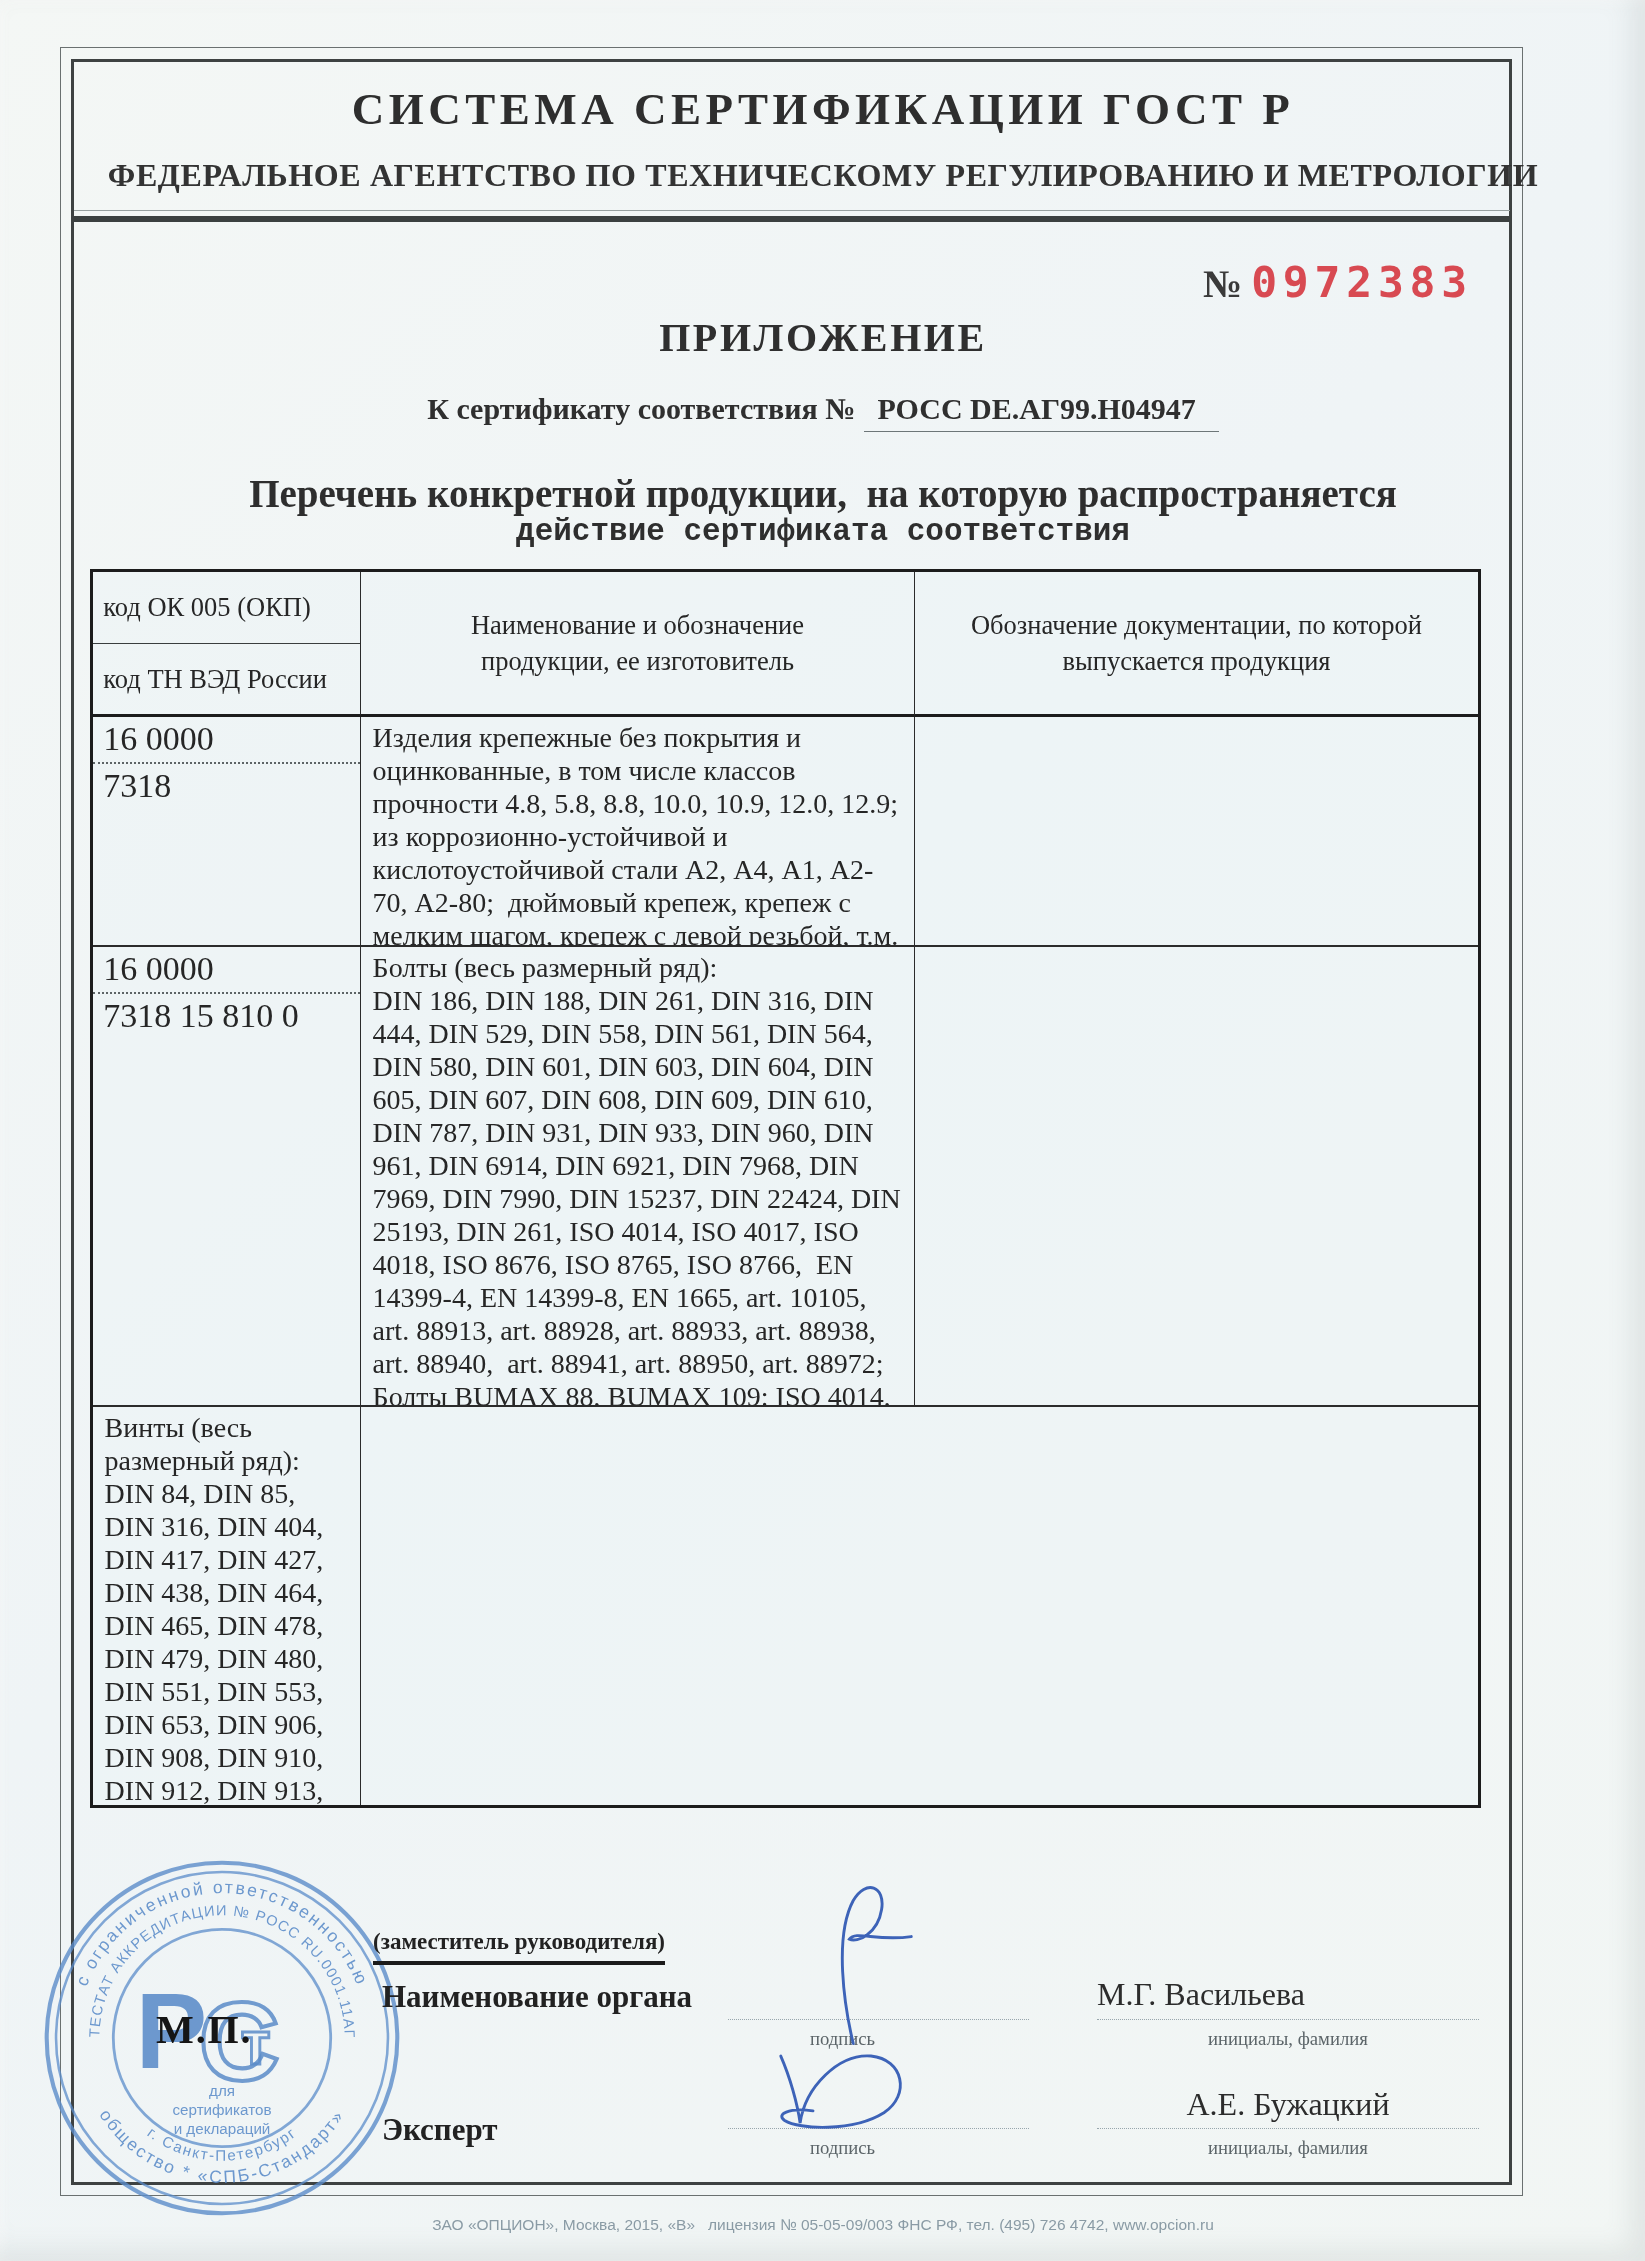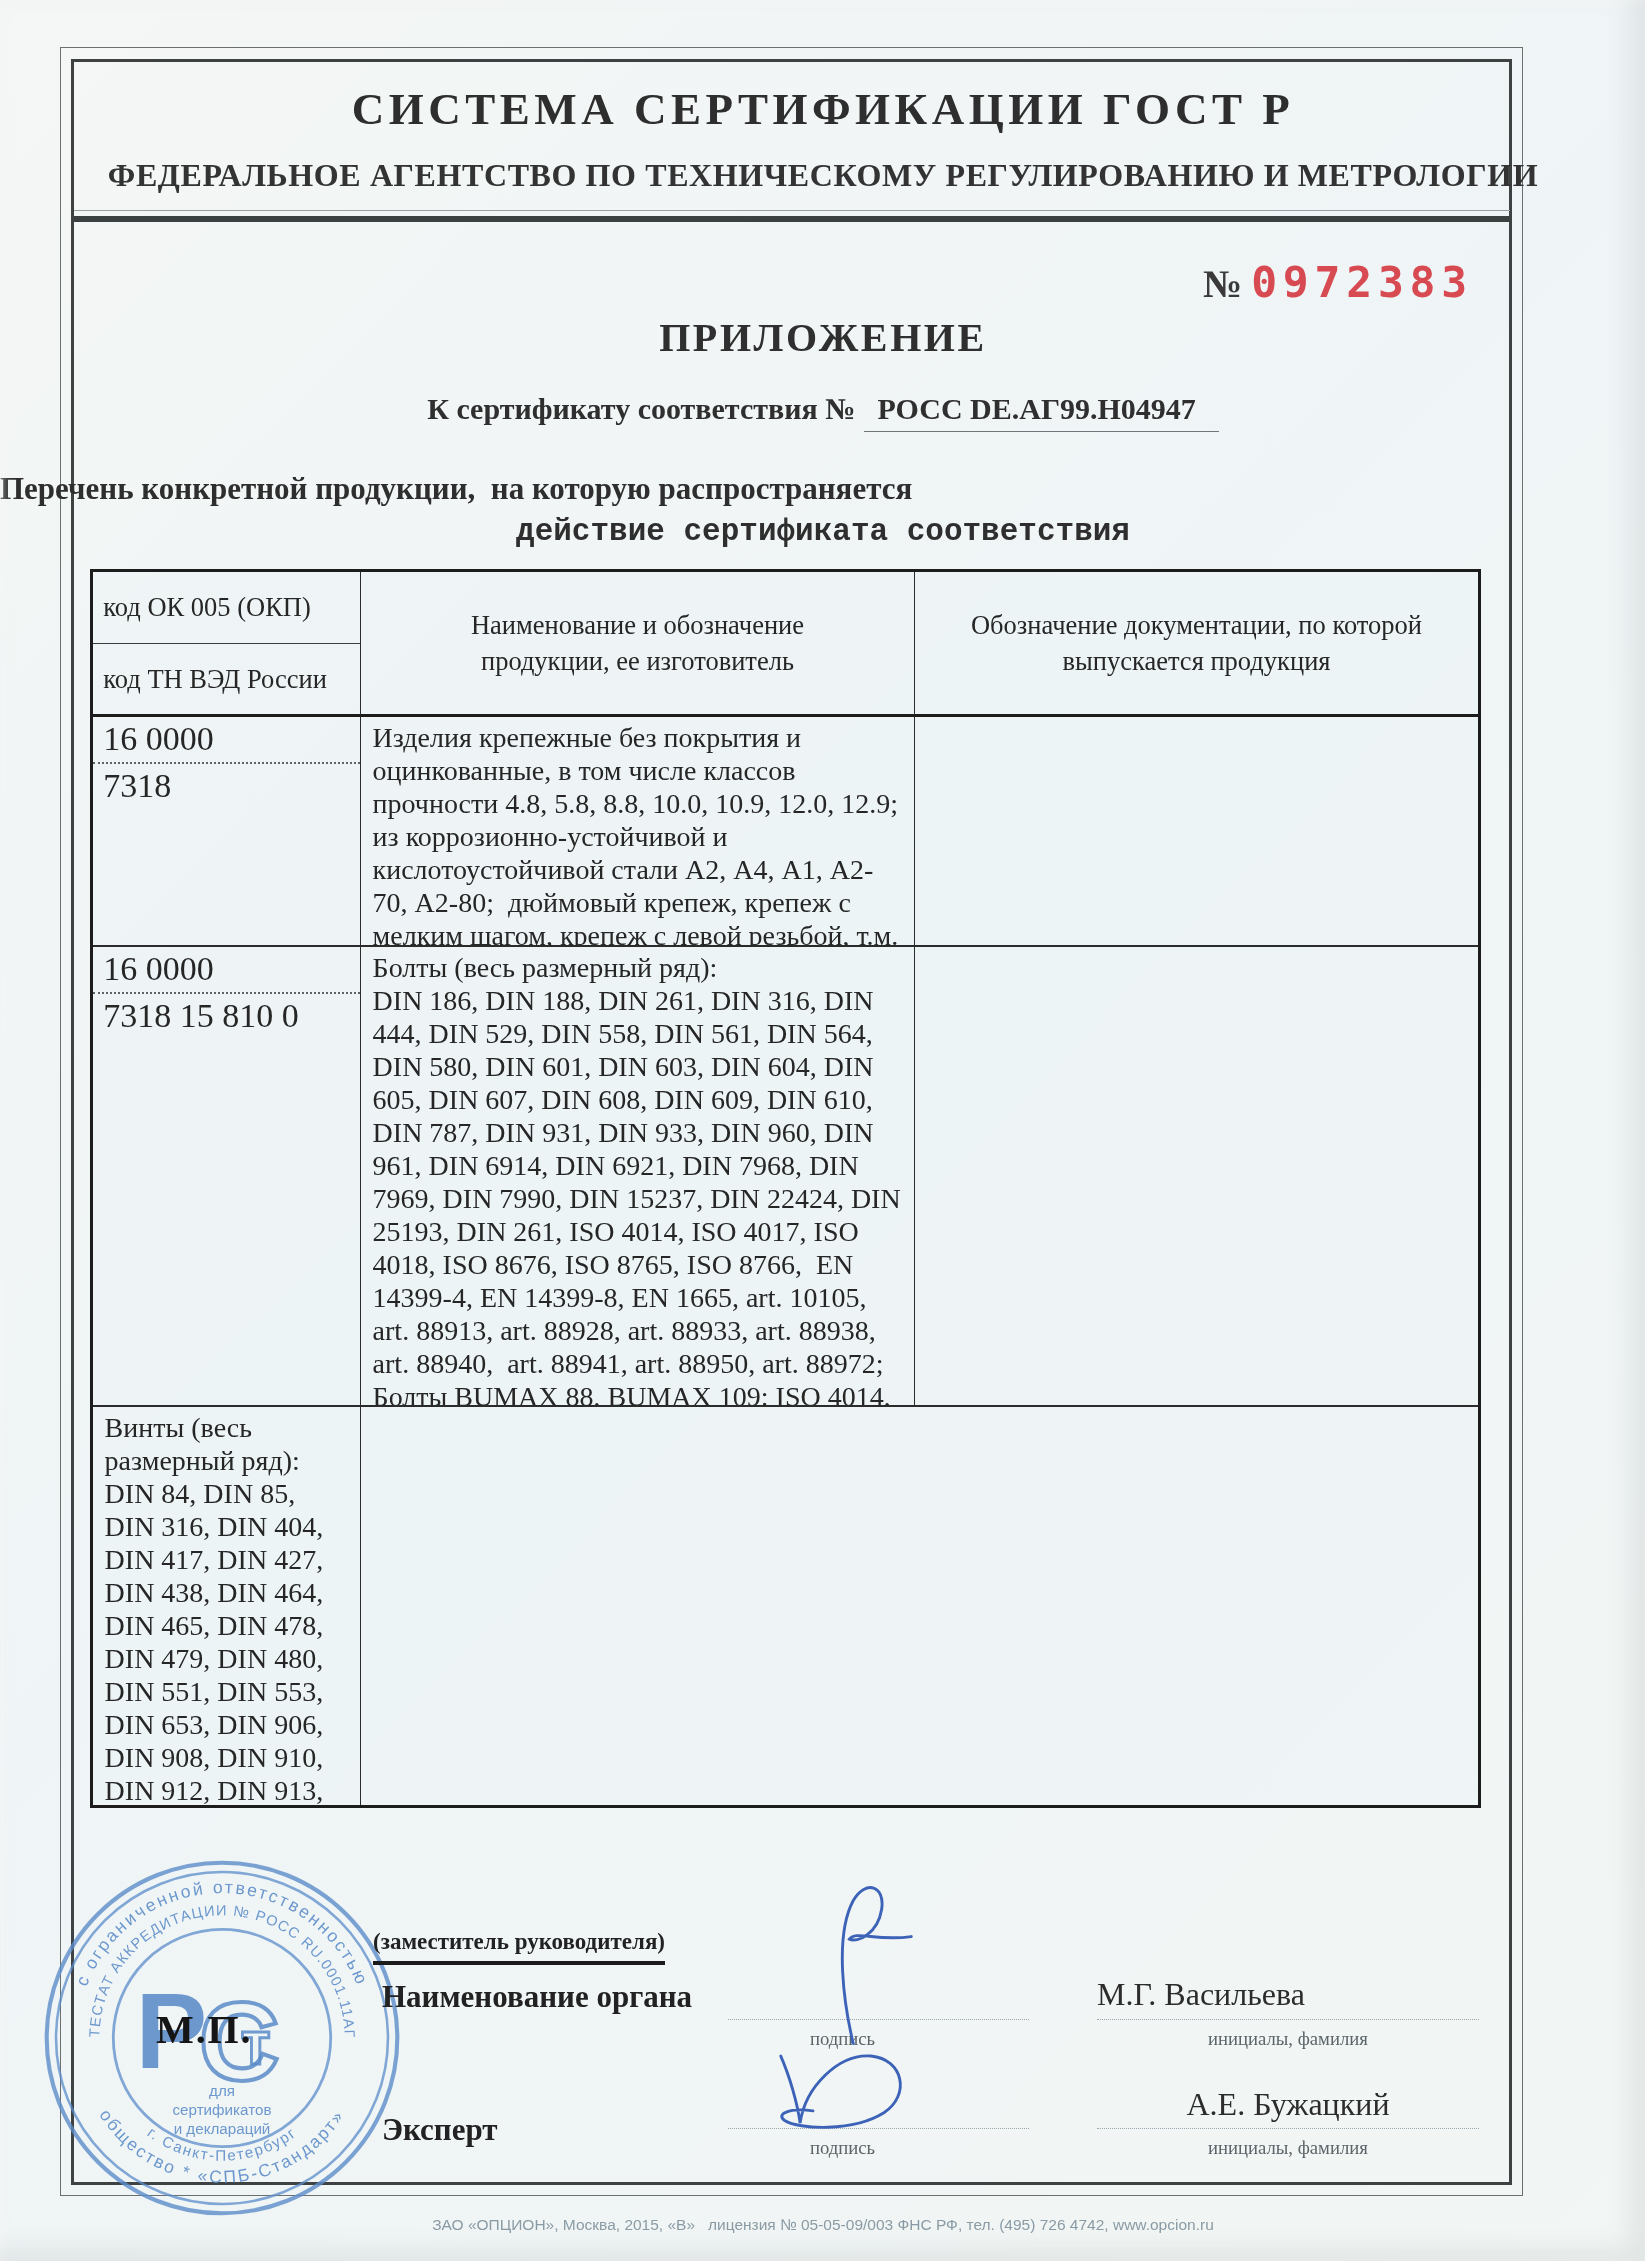--- a/index.html
+++ b/index.html
@@ -22,21 +22,21 @@
   .hdr-rule-thick{position:absolute;left:74px;top:216px;width:1436px;height:5.8px;background:#3b4040;}
   .serial{position:absolute;top:257px;right:173px;white-space:nowrap;}
   .serial .no-sym{font-size:39px;font-weight:bold;color:#3a3a3a;margin-right:9px;}
   .serial .no-digits{font-family:"DejaVu Sans Mono",monospace;font-size:43px;font-weight:bold;
     color:#d84a52;letter-spacing:5.8px;}
   .apx-title{position:absolute;left:0;right:0;top:314px;text-align:center;
     font-size:40px;font-weight:bold;letter-spacing:2.6px;color:#2f2f2f;}
   .cert-line{position:absolute;left:0;right:0;top:392px;text-align:center;font-size:30px;font-weight:bold;color:#2f2f2f;}
   .cert-line .cert-number{display:inline-block;border-bottom:1.9px solid #6d7678;
     padding:0 23px 5.2px 13px;margin-left:9px;}
-  .desc-1{position:absolute;left:0;right:0;top:471px;font-size:31px;font-weight:bold;color:#2e2e2e;white-space:pre-wrap;}
+  .desc-1{position:absolute;left:0;right:0;top:471px;text-align:center;font-size:39px;font-weight:bold;color:#2e2e2e;white-space:pre-wrap;}
   .desc-2{position:absolute;left:0;right:0;top:514px;text-align:center;font-size:31px;font-weight:bold;color:#2e2e2e;font-family:Liberation Mono, monospace;}
   .cert-table{position:absolute;left:90px;top:569px;width:1391px;height:1239px;
     display:grid;grid-template-columns:268px 554px 1fr;grid-template-rows:145px 230px 460px 1fr;
     border:3.9px solid #1c1c1c;box-sizing:border-box;background:rgba(235,243,246,.45);}
   .tcell{border-right:1.9px solid #2b2b2b;border-bottom:2.6px solid #2b2b2b;box-sizing:border-box;
     font-size:28px;line-height:33px;overflow:hidden;}
   .tcell.last-col{border-right:none;}
   .tcell.last-row{border-bottom:none;}
   .tcell.hdr{border-bottom:3.9px solid #1c1c1c;font-size:26.5px;line-height:36px;}
   .hdr-codes{display:flex;flex-direction:column;}

